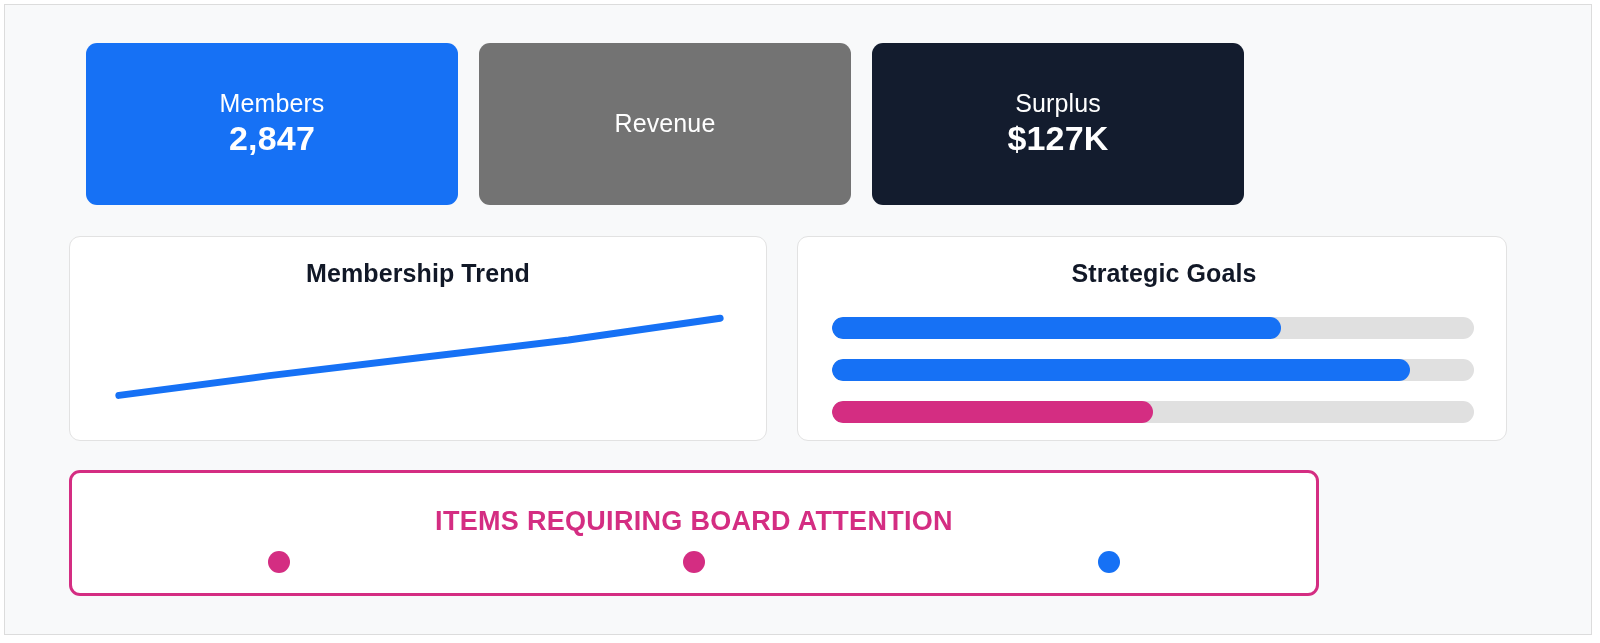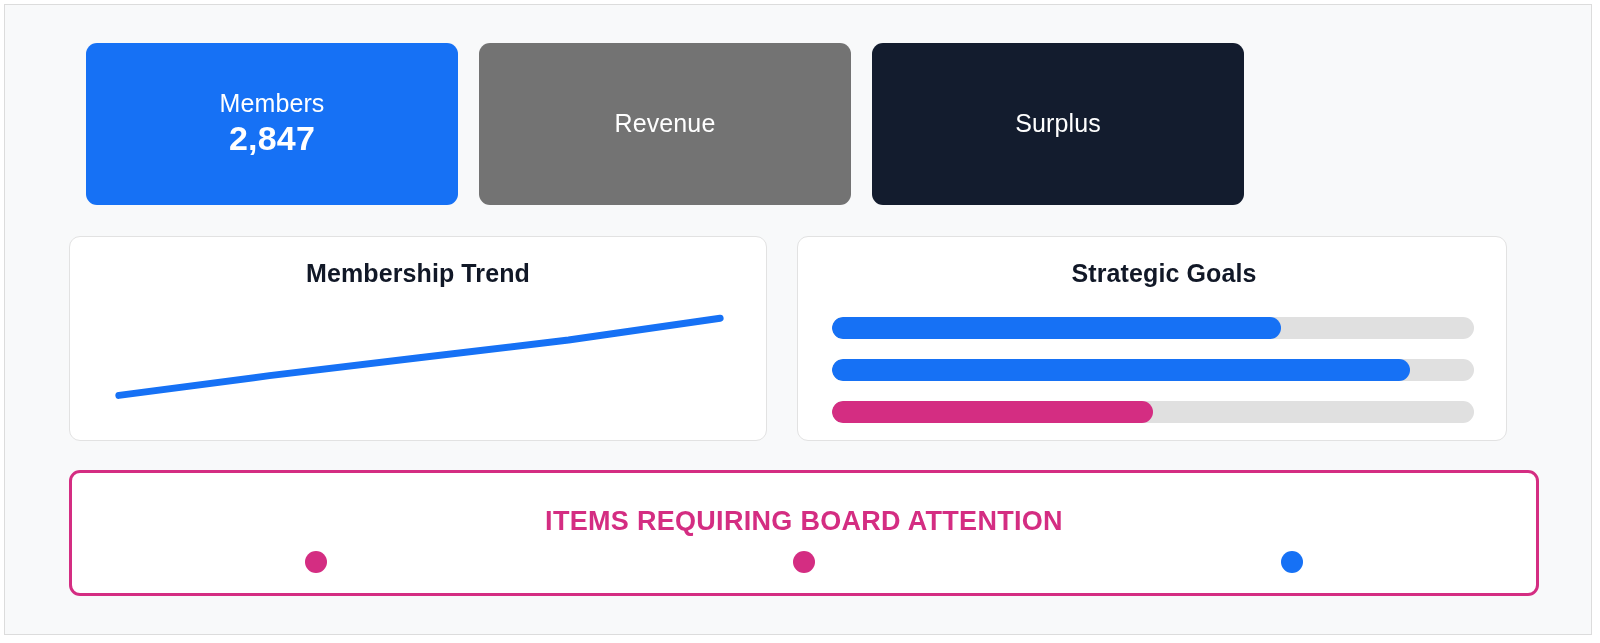--- a/index.html
+++ b/index.html
@@ -123,21 +123,21 @@
     border-radius: 11px;
   }
   .goal-fill.blue { background: #1671f5; }
   .goal-fill.pink { background: #d42d82; }
 
   
   .alert-banner {
     position: absolute;
     left: 64px;
     top: 465px;
-    width: 1470px;
+    width: 1250px;
     height: 126px;
     background: #ffffff;
     border: 3px solid #d42d82;
     border-radius: 11px;
     box-sizing: border-box;
   }
   .alert-title {
     text-align: center;
     font-size: 27px;
     font-weight: 700;
@@ -173,20 +173,21 @@
   <div class="kpi-row">
     <div class="kpi-card blue">
       <div class="kpi-label">Members</div>
       <div class="kpi-value">2,847</div>
     </div>
     <div class="kpi-card pink">
       <div class="kpi-label">Revenue</div>
     </div>
     <div class="kpi-card dark">
       <div class="kpi-label">Surplus</div>
+      <div class="kpi-value">$127K</div>
     </div>
   </div>
 
   <div class="panel-row">
 
     <div class="panel trend">
       <div class="panel-title">Membership Trend</div>
       <svg class="trend-chart" viewBox="0 0 698 205" preserveAspectRatio="none">
         <polyline points="49,160 200,140 350,122 500,104 652,82" fill="none" stroke="#1671f5" stroke-width="7" stroke-linecap="round" stroke-linejoin="round"></polyline>
       </svg>

